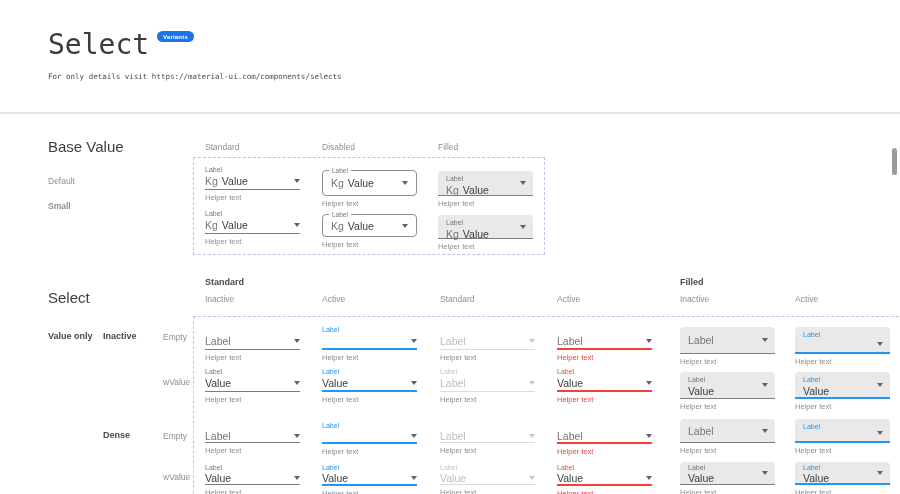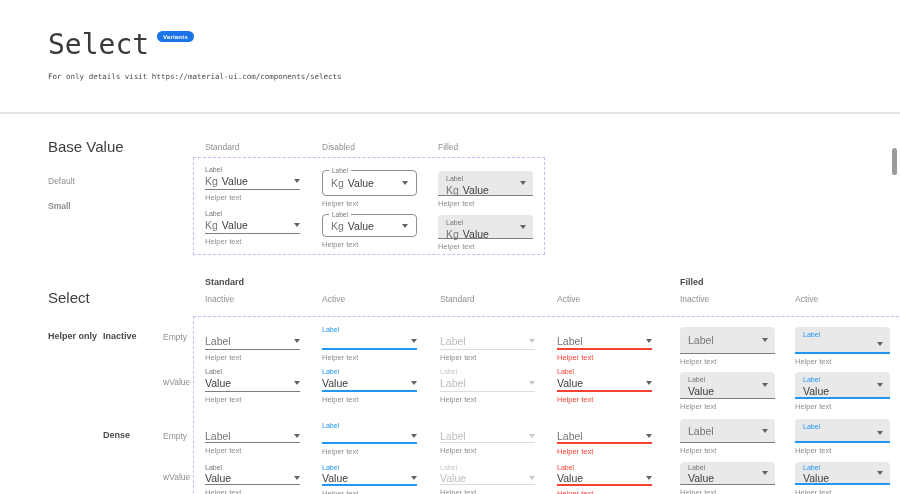--- a/index.html
+++ b/index.html
@@ -151,21 +151,21 @@
   <span class="lab-dark" style="left:205px;top:277px;">Standard</span>
   <span class="lab-dark" style="left:680px;top:277px;">Filled</span>
   <span class="lab" style="left:205px;top:294px;">Inactive</span>
   <span class="lab" style="left:322px;top:294px;">Active</span>
   <span class="lab" style="left:440px;top:294px;">Standard</span>
   <span class="lab" style="left:557px;top:294px;">Active</span>
   <span class="lab" style="left:680px;top:294px;">Inactive</span>
   <span class="lab" style="left:795px;top:294px;">Active</span>
   <div class="dash" style="left:193px;top:316px;width:724px;height:200px;"></div>
 
-  <span class="lab-dark" style="left:48px;top:331px;">Helper only</span>
+  <span class="lab-dark" style="left:48px;top:331px;">Value only</span>
   <span class="lab-dark" style="left:103px;top:331px;">Inactive</span>
   <span class="lab" style="left:163px;top:332px;">Empty</span>
   <span class="lab" style="left:163px;top:377px;">wValue</span>
   <span class="lab-dark" style="left:103px;top:430px;">Dense</span>
   <span class="lab" style="left:163px;top:431px;">Empty</span>
   <span class="lab" style="left:163px;top:472px;">wValue</span>
 
   <div class="s m-placeholder" style="left:205px;top:334px;">
     <div class="vrow">
         <span class="val">Label</span>

